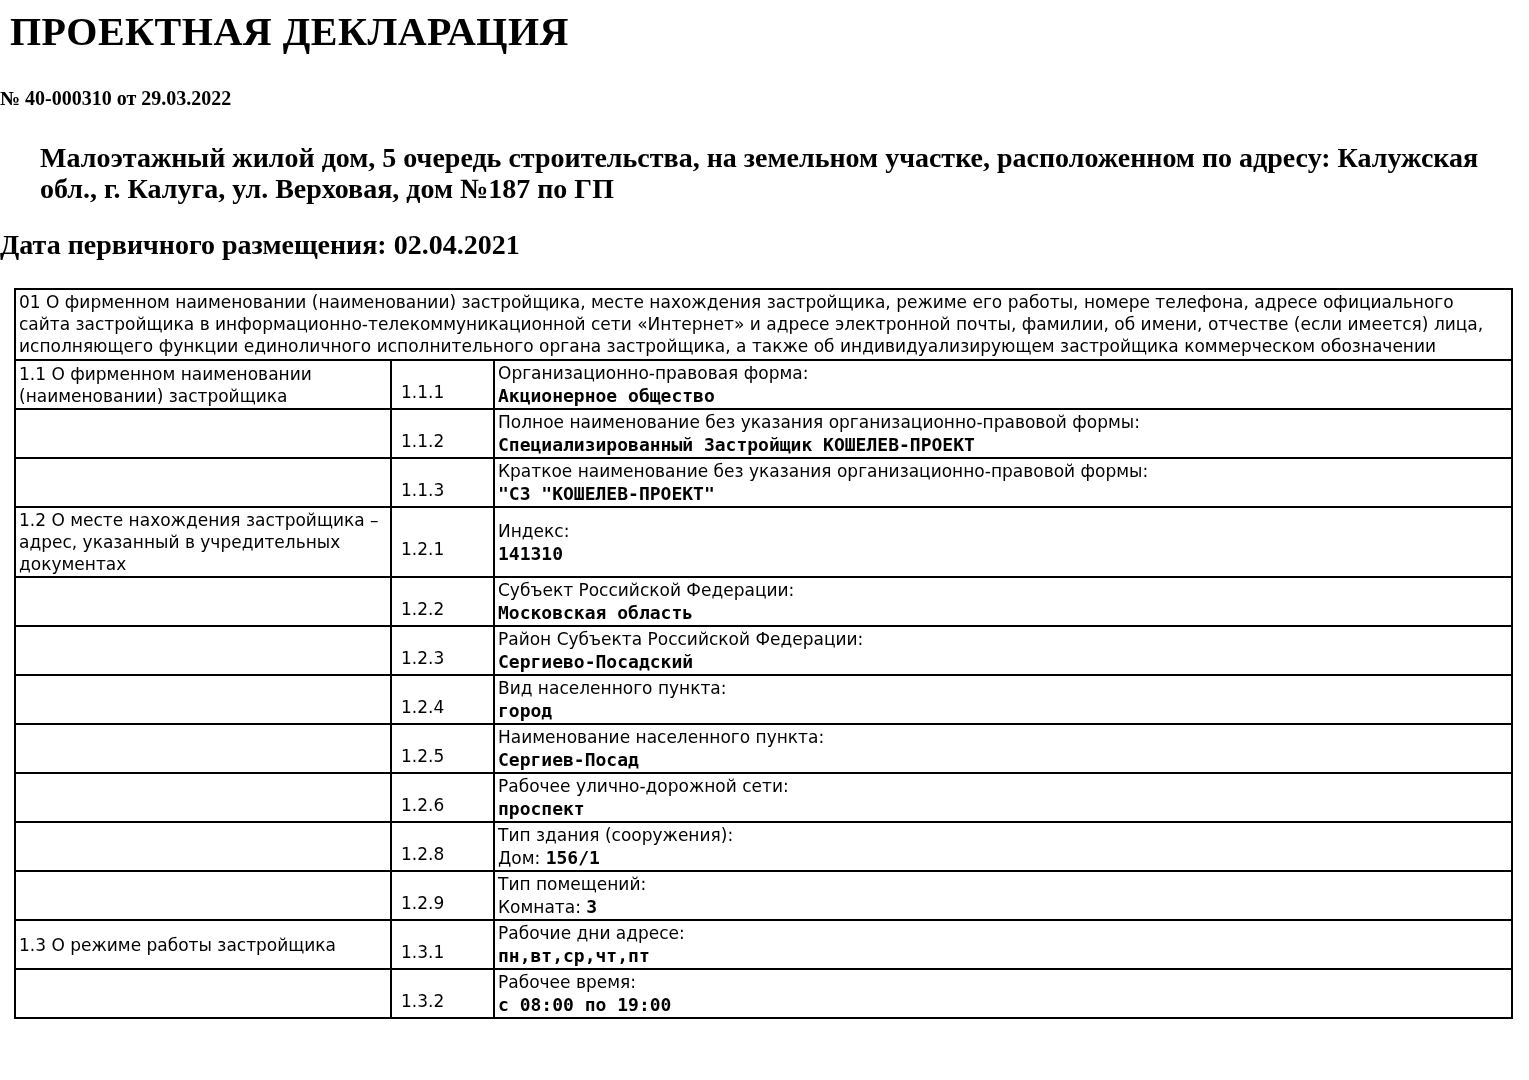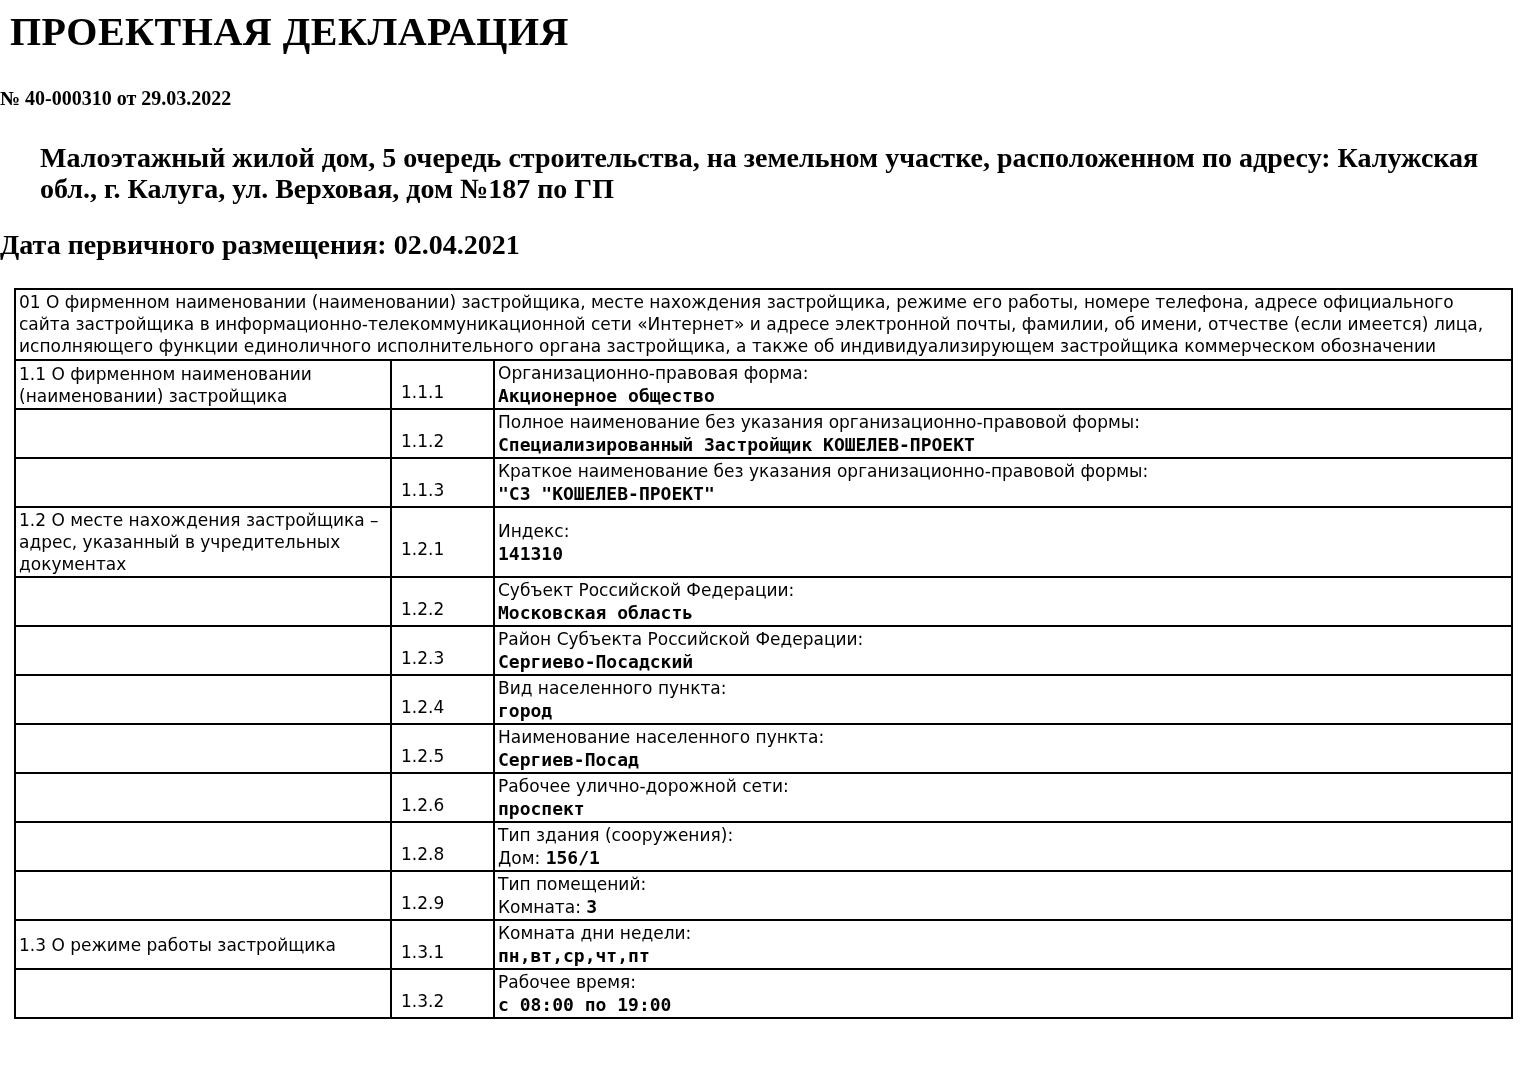--- a/index.html
+++ b/index.html
@@ -198,21 +198,21 @@
       <td class="c-detail">
         <span class="detail-label">Тип помещений:</span>
         <span class="detail-line2"><span>Комната: </span><span class="detail-value">3</span></span>
       </td>
     </tr>
 
     <tr class="row">
       <td class="c-section">1.3 О режиме работы застройщика</td>
       <td class="c-code">1.3.1</td>
       <td class="c-detail">
-        <span class="detail-label">Комната дни недели:</span>
+        <span class="detail-label">Рабочие дни адресе:</span>
         <span class="detail-line2"><span></span><span class="detail-value">пн,вт,ср,чт,пт</span></span>
       </td>
     </tr>
 
     <tr class="row">
       <td class="c-section"></td>
       <td class="c-code">1.3.2</td>
       <td class="c-detail">
         <span class="detail-label">Рабочее время:</span>
         <span class="detail-line2"><span></span><span class="detail-value">с 08:00 по 19:00</span></span>

